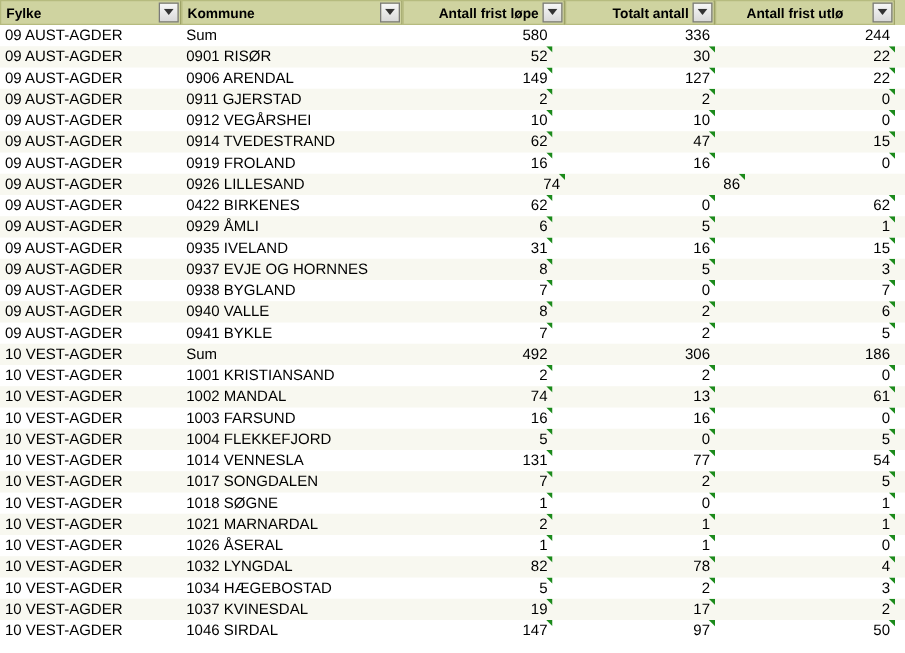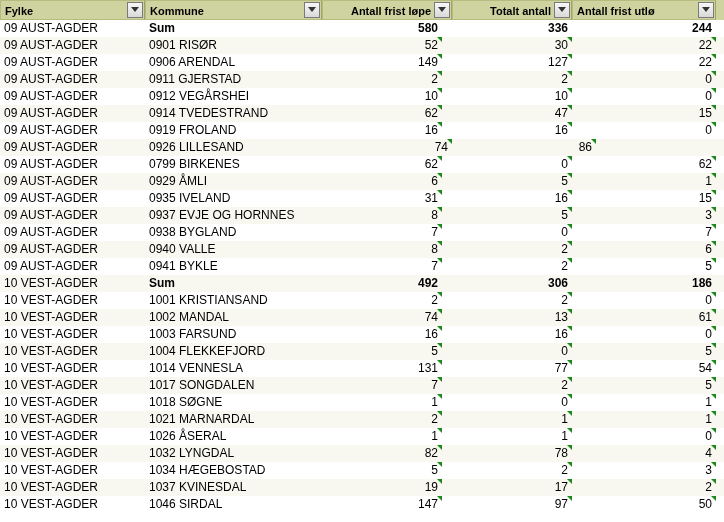--- a/index.html
+++ b/index.html
@@ -53,21 +53,21 @@
   .row.alt { background: #f8f8f0; }
   .cell {
     box-sizing: border-box;
     padding: 0 4px;
     white-space: nowrap;
     overflow: hidden;
     position: relative;
   }
   .num { text-align: right; }
   .txt { text-align: left; }
-  .bold { font-weight: bold; }
+  .bold { font-weight: normal; }
   .tick {
     position: absolute;
     top: 0;
     right: 0;
     width: 0;
     height: 0;
     border-top: 5px solid #1b8a1b;
     border-left: 5px solid transparent;
   }
   .c1 { width: 145px; }
@@ -107,21 +107,21 @@
       </span>
     </div>
     <div class="hcell c3" style="text-align:right;padding-right:20px">
       <span>Totalt antall</span>
       <span class="drop">
         <svg width="8" height="6">
             <polygon points="0,0 8,0 4,5" fill="#333"></polygon>
           </svg>
       </span>
     </div>
-    <div class="hcell c5" style="text-align:left;padding-right:20px">
+    <div class="hcell c5" style="text-align:center;padding-right:20px">
       <span>Antall frist utlø</span>
       <span class="drop">
         <svg width="8" height="6">
             <polygon points="0,0 8,0 4,5" fill="#333"></polygon>
           </svg>
       </span>
     </div>
   </div>
 
   <div id="rows">
@@ -175,21 +175,21 @@
         <div class="cell c5 num">0<span class="tick"></span></div>
       </div>
       <div class="row alt">
         <div class="cell c1 txt">09 AUST-AGDER</div>
         <div class="cell c2 txt">0926 LILLESAND</div>
         <div class="cell c4 num">74<span class="tick"></span></div>
         <div class="cell c5 num">86<span class="tick"></span></div>
       </div>
       <div class="row">
         <div class="cell c1 txt">09 AUST-AGDER</div>
-        <div class="cell c2 txt">0799 BIRKENES</div>
+        <div class="cell c2 txt">0422 BIRKENES</div>
         <div class="cell c3 num">62<span class="tick"></span></div>
         <div class="cell c4 num">0<span class="tick"></span></div>
         <div class="cell c5 num">62<span class="tick"></span></div>
       </div>
       <div class="row alt">
         <div class="cell c1 txt">09 AUST-AGDER</div>
         <div class="cell c2 txt">0929 ÅMLI</div>
         <div class="cell c3 num">6<span class="tick"></span></div>
         <div class="cell c4 num">5<span class="tick"></span></div>
         <div class="cell c5 num">1<span class="tick"></span></div>

